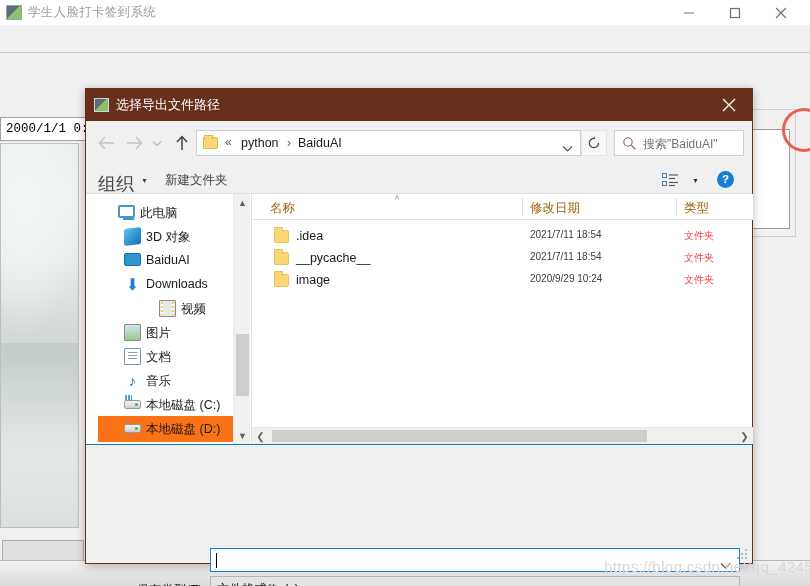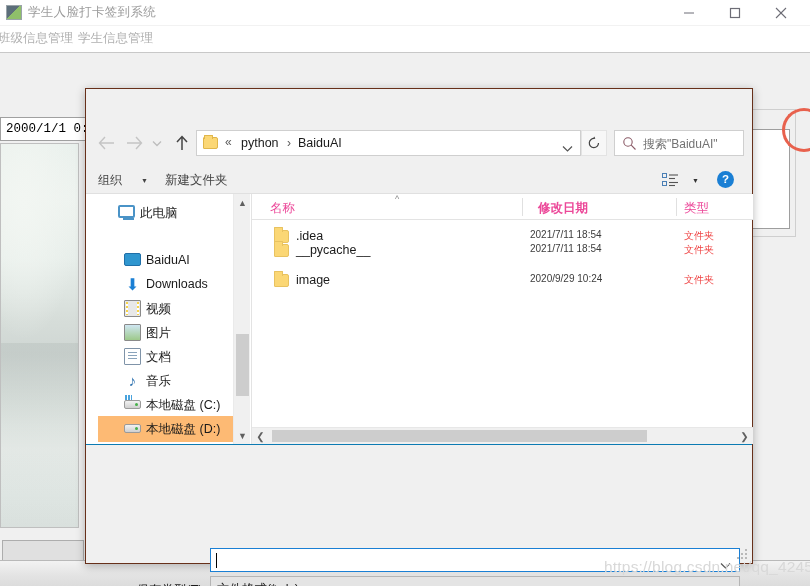--- a/index.html
+++ b/index.html
@@ -217,21 +217,21 @@
     font-size: 12px; color: #737373;
   }
 
   
   #toolbar-row {
     position: absolute; left: 0; top: 76px; width: 666px; height: 29px;
     background: #f0f0f0; border-bottom: 1px solid #e0e0e0;
   }
   #tb-organize {
     position: absolute; left: 12px; top: 7px;
-    font-size: 12px; color: #444;
+    font-size: 18px; color: #444;
   }
   #tb-organize-caret { position: absolute; left: 55px; top: 12px; font-size: 7px; color:#444; }
   #tb-newfolder {
     position: absolute; left: 79px; top: 7px;
     font-size: 12.5px; color: #444;
   }
   #tb-viewicon { position: absolute; right: 73px; top: 8px; }
   #tb-viewcaret { position: absolute; right: 53px; top: 12px; font-size: 7px; color:#333; }
   #tb-help {
     position: absolute; right: 18px; top: 6px; width: 17px; height: 17px;
@@ -256,21 +256,21 @@
   }
   .tree-item .t-icon {
     position: absolute; left: 20px; width: 17px; height: 17px; top: 4px;
   }
   .tree-item .t-label {
     position: absolute; left: 42px; top: 5px;
     font-size: 12.5px; color: #1a1a1a; white-space: nowrap;
   }
   .tree-item.indent1 .t-icon { left: 26px; }
   .tree-item.indent1 .t-label { left: 48px; }
-  .tree-item.selected { background: #fdba74; text-decoration: underline; }
+  .tree-item.selected { background: #f97316; text-decoration: underline; }
 
   
   .ic-pc { background:#ffffff; border:2px solid #4a93c7; border-radius:2px; height:13px!important; top:5px!important;}
   .ic-pc:after{content:"";position:absolute;left:3px;bottom:-4px;width:11px;height:2px;background:#4a93c7;}
   .ic-3d { background: linear-gradient(135deg,#5cc4e8 0%,#2f96cf 55%,#1f6fa8 100%); transform: skewY(-6deg); border-radius:2px; }
   .ic-desktop { background:#2f96cf; border:1px solid #1f6fa8; border-radius:2px; height:13px!important; top:5px!important;}
   .ic-dl { color:#1a7fd4; font-size:16px; line-height:17px; text-align:center; }
   .ic-video { background:#e8e8e8; border:1px solid #8a8a8a; border-radius:1px; }
   .ic-video:before{content:"";position:absolute;left:1px;top:1px;width:2px;height:13px;background:repeating-linear-gradient(180deg,#f5d34a 0 2px,#fff 2px 4px);}
   .ic-video:after{content:"";position:absolute;right:1px;top:1px;width:2px;height:13px;background:repeating-linear-gradient(180deg,#f5d34a 0 2px,#fff 2px 4px);}
@@ -302,27 +302,27 @@
   #list-pane {
     position: absolute; left: 165px; top: 0; width: 501px; height: 250px;
     background: #ffffff; border-left: 1px solid #e3e3e3;
   }
   #list-header {
     position: absolute; left: 0; top: 0; width: 501px; height: 26px;
     background: #ffffff; border-bottom: 1px solid #e3e3e3;
   }
   .col-head {
     position: absolute; top: 6px;
-    font-size: 12.5px; color: #ec4899;
+    font-size: 12.5px; color: #a16207;
   }
   .col-div {
     position: absolute; top: 4px; width: 1px; height: 18px; background: #e0e0e0;
   }
   #ch-name { left: 18px; }
-  #ch-date { left: 286px; font-weight: bold; }
+  #ch-date { left: 278px; }
   #ch-type { left: 432px; }
   #cd-1 { left: 270px; }
   #cd-2 { left: 424px; }
   #sort-caret {
     position: absolute; left: 143px; top: 0px; font-size: 9px; color: #8a8a8a;
   }
 
   .file-row {
     position: absolute; left: 0; width: 501px; height: 22px;
   }
@@ -431,24 +431,20 @@
         </svg>
     </div>
     <div class="winbtn" id="btn-close">
       <svg width="12" height="12" viewBox="0 0 12 12">
           <line x1="1" y1="1" x2="11" y2="11" stroke="#6d6d76" stroke-width="1.1"></line>
           <line x1="11" y1="1" x2="1" y2="11" stroke="#6d6d76" stroke-width="1.1"></line>
         </svg>
     </div>
   </div>
 
-  <div id="app-menubar">
-    <div class="menu-item" id="menu-class">班级信息管理</div>
-    <div class="menu-item" id="menu-student">学生信息管理</div>
-  </div>
 
   <div id="app-body">
 
     <div id="date-spinner">
       <div id="date-spinner-value">2000/1/1  0:00</div>
       <div id="date-spin-btns">
         <div class="spin-arrow spin-up">▲</div>
         <div class="spin-arrow spin-down">▼</div>
       </div>
     </div>
@@ -468,20 +464,30 @@
 
     <div id="red-arc"></div>
   </div>
 
   <div id="app-bottom-strip"></div>
   <div id="app-bottom-knob">⬯</div>
 </div>
 
 <div id="save-dialog">
 
+  <div id="dlg-titlebar">
+    <div id="dlg-title-icon"></div>
+    <div id="dlg-title-text">选择导出文件路径</div>
+    <div id="dlg-close">
+      <svg width="14" height="14" viewBox="0 0 14 14">
+          <line x1="1" y1="1" x2="13" y2="13" stroke="#ffffff" stroke-width="1.2"></line>
+          <line x1="13" y1="1" x2="1" y2="13" stroke="#ffffff" stroke-width="1.2"></line>
+        </svg>
+    </div>
+  </div>
 
   <div id="nav-row">
     <div class="nav-arrow" id="nav-back">
       <svg width="17" height="14" viewBox="0 0 17 14">
           <path d="M7 1 L1.5 7 L7 13 M1.5 7 H16" fill="none" stroke="#c4c4c4" stroke-width="1.4"></path>
         </svg>
     </div>
     <div class="nav-arrow" id="nav-forward">
       <svg width="17" height="14" viewBox="0 0 17 14">
           <path d="M10 1 L15.5 7 L10 13 M15.5 7 H1" fill="none" stroke="#c4c4c4" stroke-width="1.4"></path>
@@ -548,29 +554,33 @@
   </div>
 
   <div id="content-area">
 
     <div id="nav-pane">
 
     <div class="tree-item" style="top: 6px;">
           <div class="t-icon ic-pc"></div>
           <div class="t-label">此电脑</div>
         </div>
+        <div class="tree-item indent1" style="top: 30px;">
+          <div class="t-icon ic-3d"></div>
+          <div class="t-label">3D 对象</div>
+        </div>
         <div class="tree-item indent1" style="top: 54px;">
           <div class="t-icon ic-desktop"></div>
           <div class="t-label">BaiduAI</div>
         </div>
         <div class="tree-item indent1" style="top: 78px;">
           <div class="t-icon ic-dl">⬇</div>
           <div class="t-label">Downloads</div>
         </div>
-        <div class="tree-item indent1" style="top: 102px;">
+        <div class="tree-item indent1" style="top: 102px; margin-left: 35px;">
           <div class="t-icon ic-video"></div>
           <div class="t-label">视频</div>
         </div>
         <div class="tree-item indent1" style="top: 126px;">
           <div class="t-icon ic-pic"></div>
           <div class="t-label">图片</div>
         </div>
         <div class="tree-item indent1" style="top: 150px;">
           <div class="t-icon ic-doc"></div>
           <div class="t-label">文档</div>
@@ -604,21 +614,21 @@
         <div class="col-div" id="cd-2"></div>
         <div id="sort-caret">^</div>
       </div>
 
       <div class="file-row" style="top: 32px;">
           <div class="file-icon ic-folder"></div>
           <div class="file-name">.idea</div>
           <div class="file-date">2021/7/11 18:54</div>
           <div class="file-type">文件夹</div>
         </div>
-        <div class="file-row" style="top: 46px; text-align: right;">
+        <div class="file-row" style="top: 54px; text-align: right;">
           <div class="file-icon ic-folder"></div>
           <div class="file-name">__pycache__</div>
           <div class="file-date">2021/7/11 18:54</div>
           <div class="file-type">文件夹</div>
         </div>
         <div class="file-row" style="top: 76px;">
           <div class="file-icon ic-folder"></div>
           <div class="file-name">image</div>
           <div class="file-date">2020/9/29 10:24</div>
           <div class="file-type">文件夹</div>

